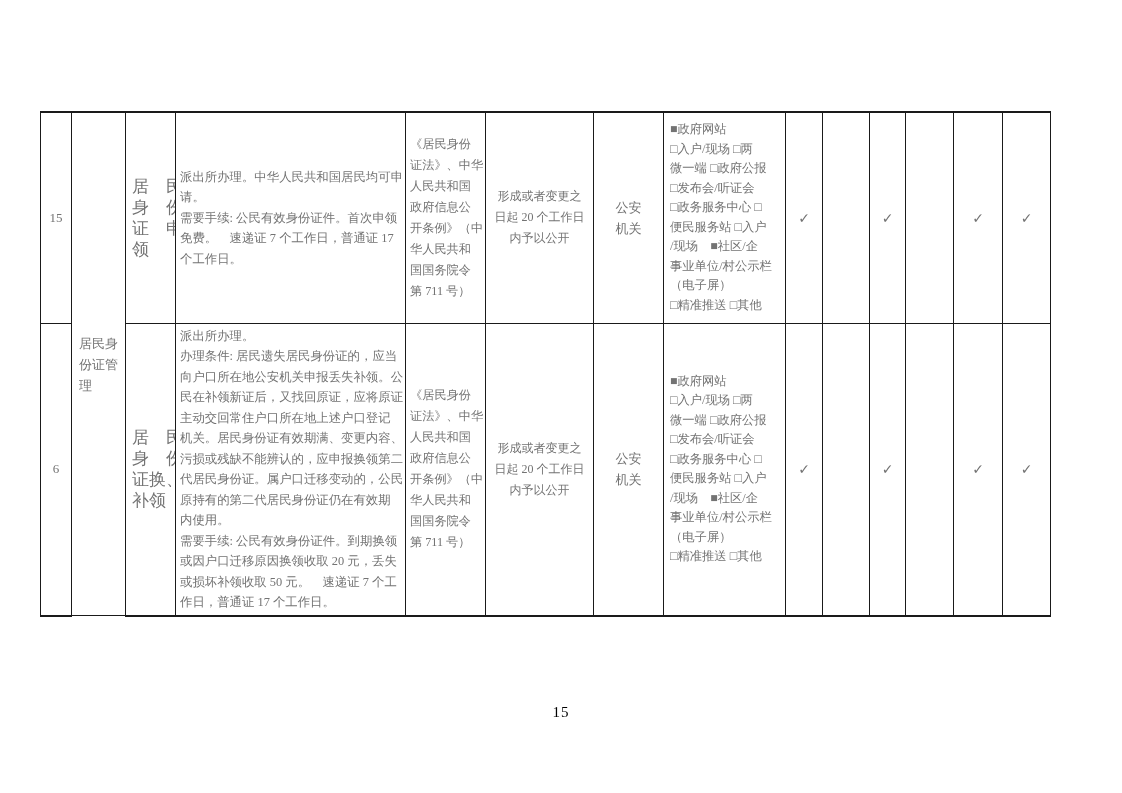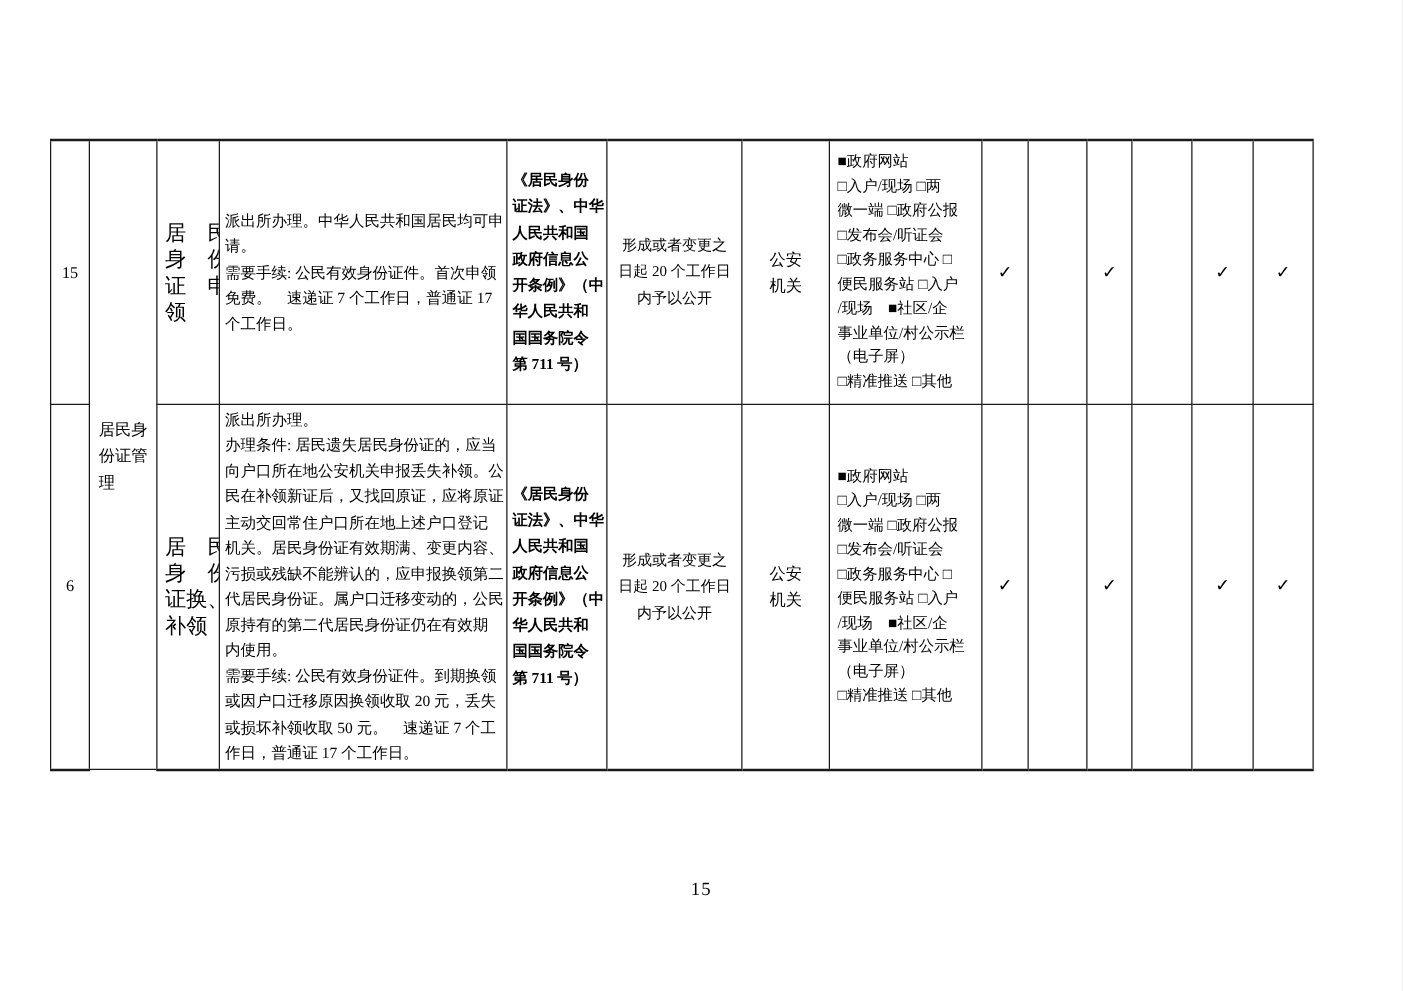--- a/index.html
+++ b/index.html
@@ -21,21 +21,21 @@
     left: 40px;
     top: 111px;
     width: 1010px;
     border-collapse: collapse;
     table-layout: fixed;
   }
   table.doc-table td {
     border: 1px solid #1a1a1a;
     vertical-align: middle;
     overflow: hidden;
-    color: #000000;
+    color: #737373;
   }
   tr.row-a { height: 211px; }
   tr.row-b { height: 291px; }
   
   tr.row-a td { border-top-width: 2px; }
   tr.row-b td { border-bottom-width: 2px; }
   td.cat-cell { border-bottom-width: 2px; }
 
   .pre { white-space: pre; }
 
@@ -56,21 +56,20 @@
   td.c-desc {
     font-size: 12.4px;
     line-height: 20.5px;
     padding: 2px 3px 2px 4px;
     margin-top: 35px;
   }
   td.c-legal {
     font-size: 12.2px;
     line-height: 21px;
     padding: 2px 2px 2px 4px;
-    font-weight: bold;
   }
   td.c-time {
     font-size: 12px;
     line-height: 21px;
     padding: 2px 5px;
     text-align: center;
   }
   td.c-agency {
     font-size: 13px;
     line-height: 21px;

